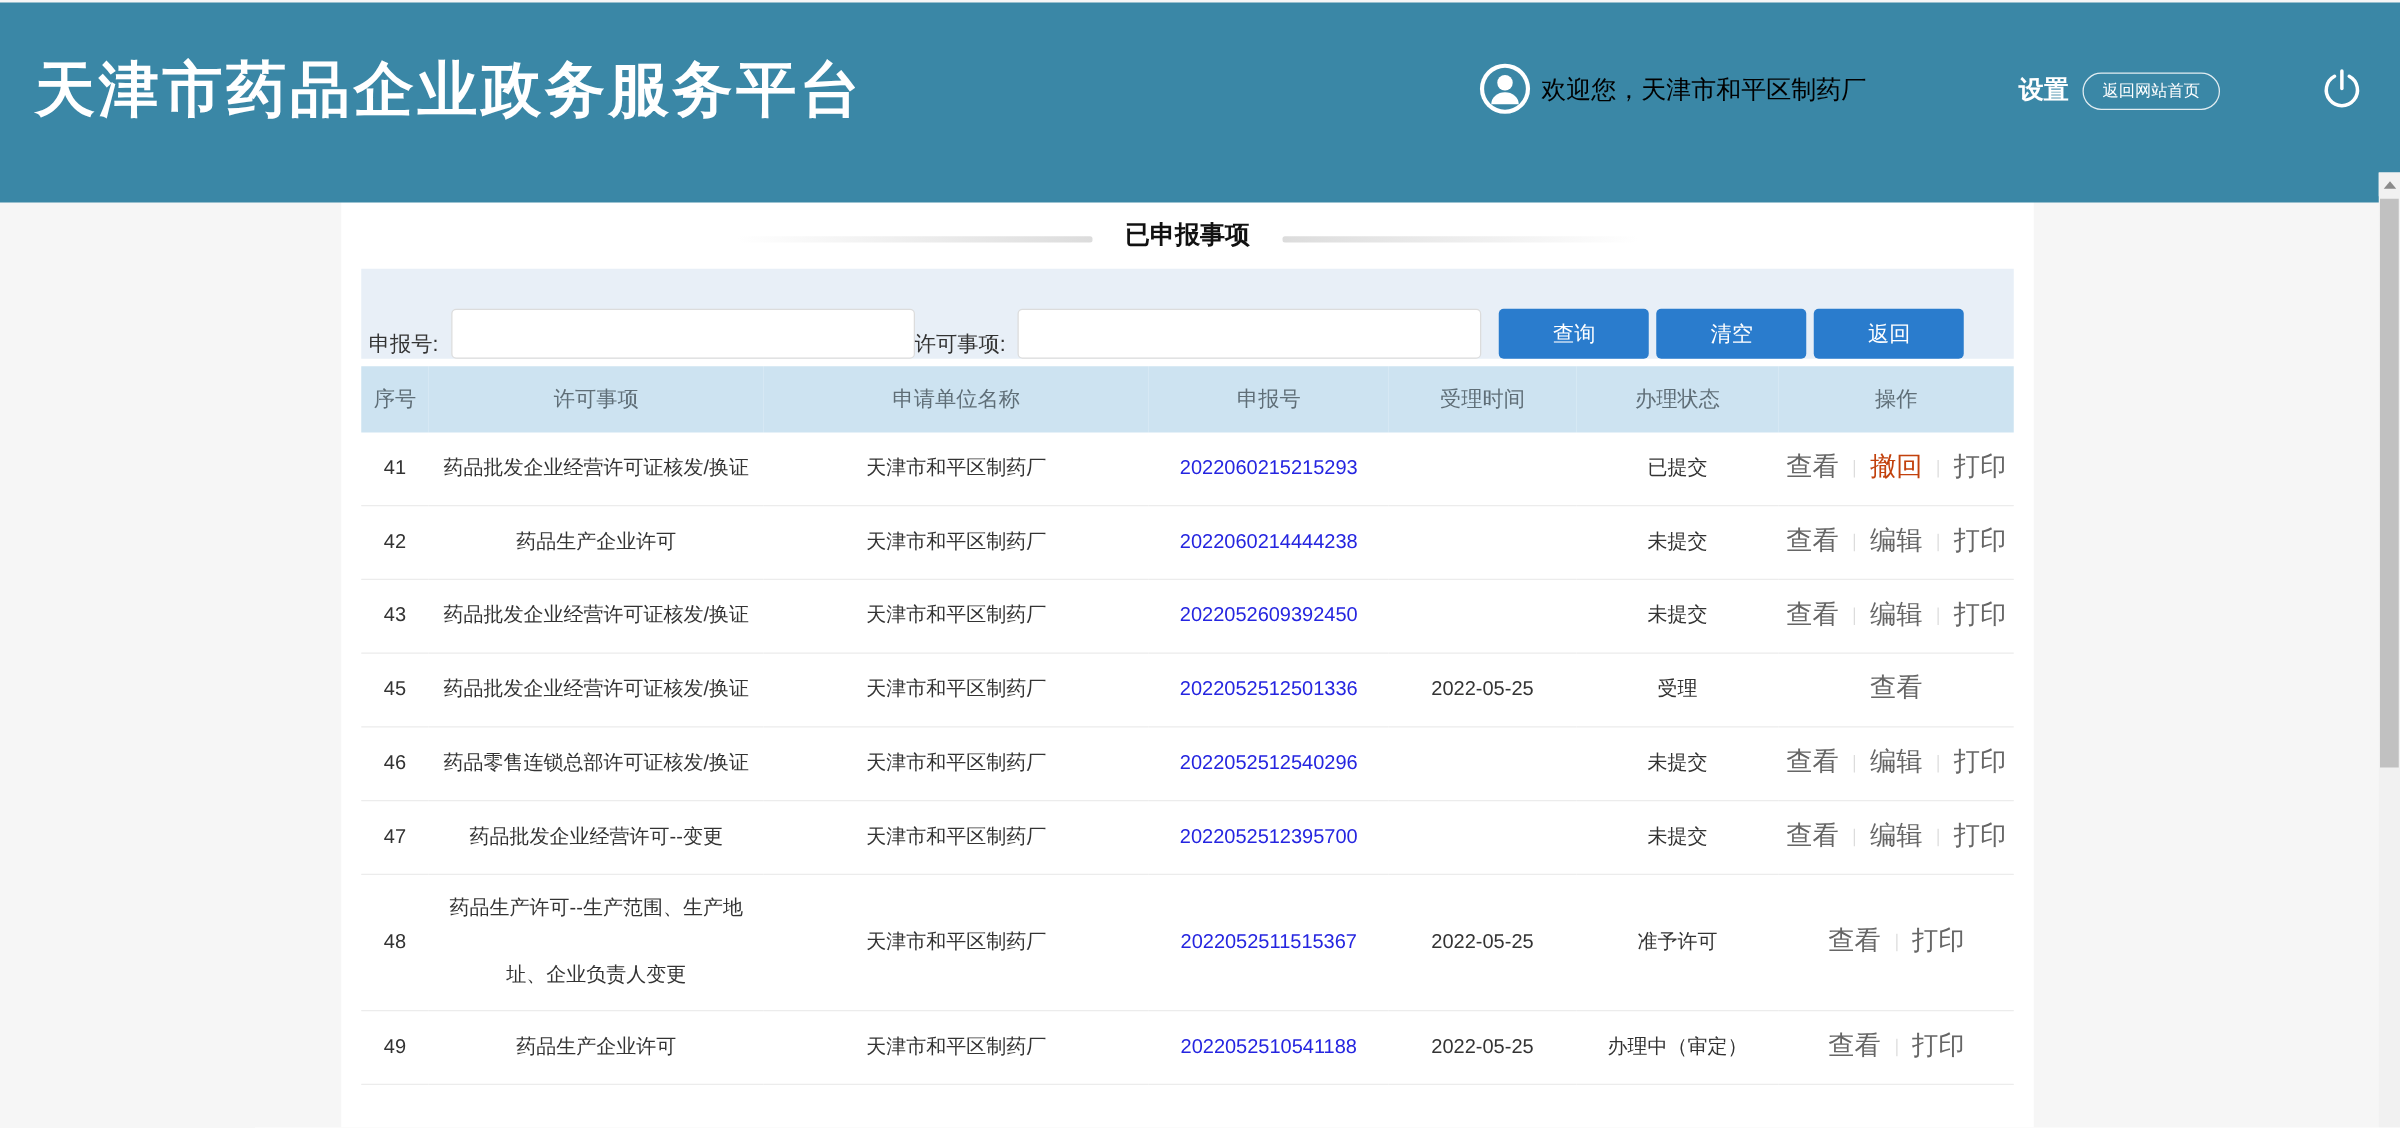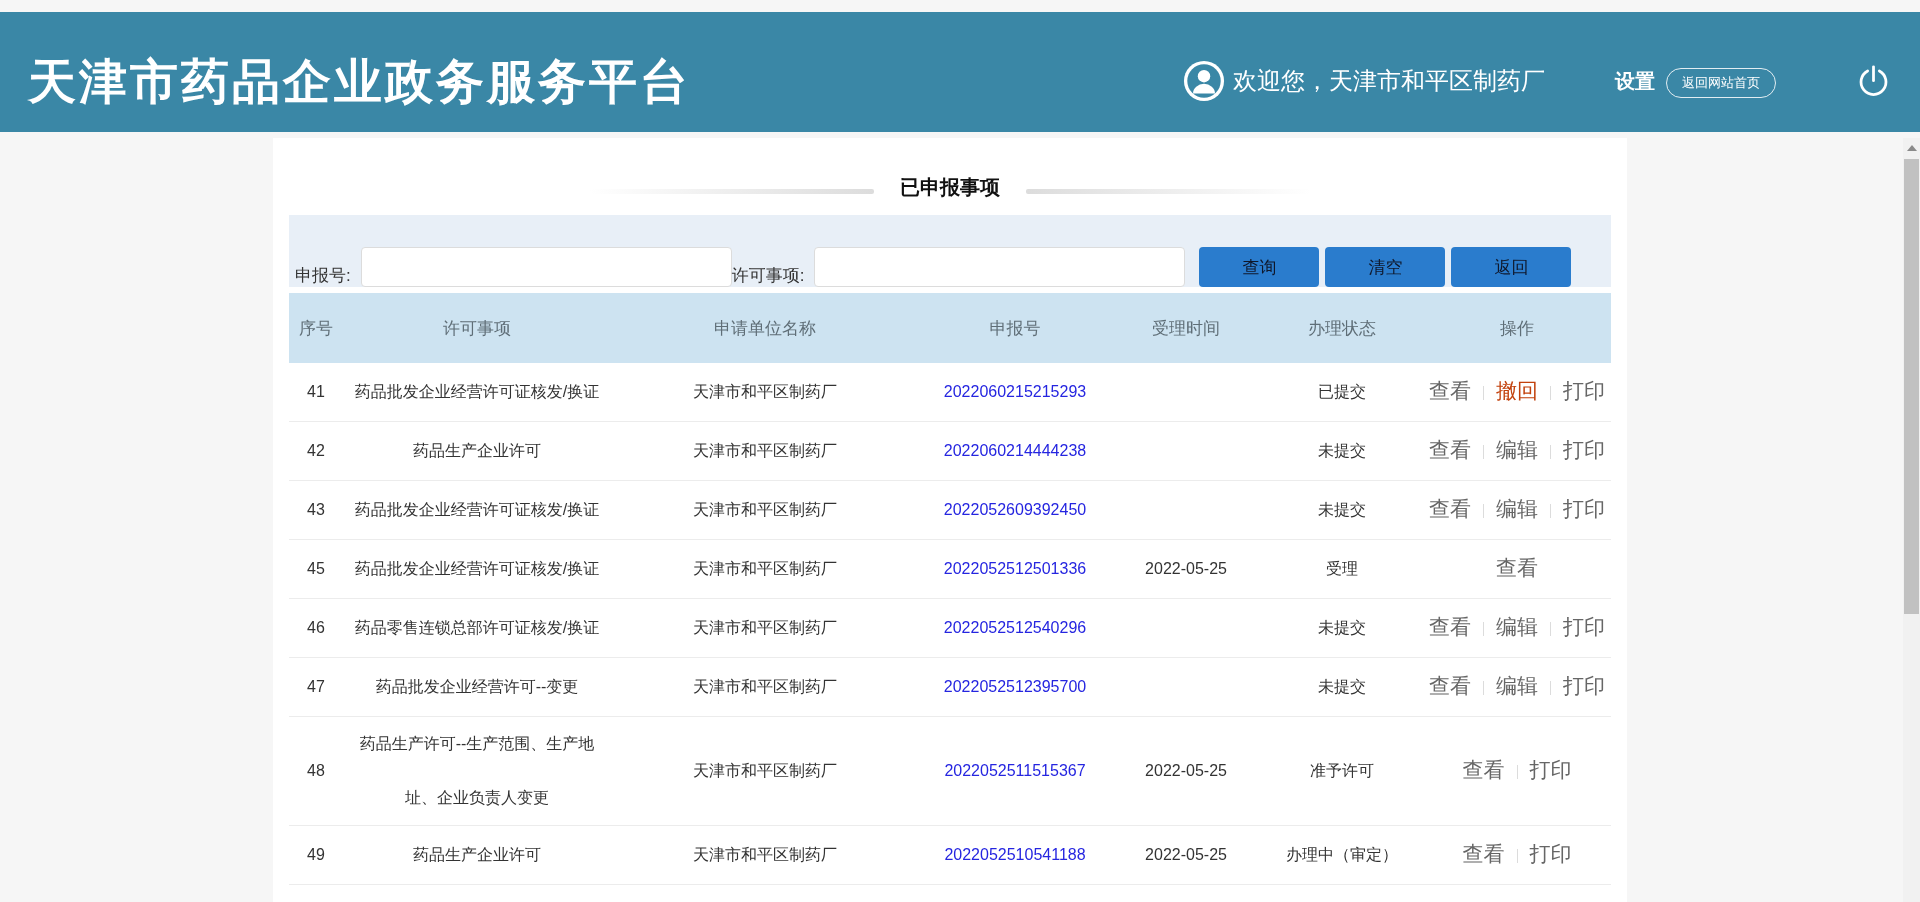--- a/index.html
+++ b/index.html
@@ -1,25 +1,25 @@
 <!DOCTYPE html>
 <html><head>
 <meta charset="utf-8">
 <style>
   * { margin:0; padding:0; box-sizing:border-box; }
   html,body { width:1920px; height:902px; overflow:hidden; }
   body { font-family:"Liberation Sans","DejaVu Sans",sans-serif; background:#f6f6f6; }
   #app { position:relative; width:1920px; height:902px; overflow:hidden; }
 
   
-  .topbar { position:absolute; left:0; top:12px; width:1920px; height:120px; background:#3a87a6; z-index:5; }
+  .topbar { position:absolute; left:0; top:2px; width:1920px; height:160px; background:#3a87a6; z-index:5; }
   .site-title { position:absolute; left:28px; top:38px; color:#ffffff; font-size:48px; font-weight:900; letter-spacing:3px; white-space:nowrap; }
   .user-area { position:absolute; left:1183px; top:47px; height:44px; display:flex; align-items:center; }
   .avatar { width:42px; height:42px; margin-right:8px; }
-  .welcome { color:#ffffff; font-size:24px; white-space:nowrap; }
+  .welcome { color:#000000; font-size:20px; white-space:nowrap; }
   .settings { position:absolute; left:1615px; top:56px; color:#ffffff; font-size:20px; font-weight:bold; cursor:pointer; }
   .home-pill { position:absolute; left:1666px; top:56px; width:110px; height:30px; border:1px solid rgba(255,255,255,.85); border-radius:15px; color:#ffffff; font-size:13px; display:flex; align-items:center; justify-content:center; background:transparent; cursor:pointer; white-space:nowrap; }
   .power { position:absolute; left:1855px; top:51px; width:37px; height:37px; cursor:pointer; }
 
   
   .scrollbar { position:absolute; right:0; top:138px; width:17px; height:764px; background:#f1f1f1; z-index:6; }
   .sb-up { width:17px; height:19px; background:#f1f1f1; display:flex; align-items:center; justify-content:center; }
   .sb-up .tri { width:0; height:0; border-left:5px solid transparent; border-right:5px solid transparent; border-bottom:6px solid #8a8a8a; }
   .sb-thumb { position:absolute; left:1px; top:21px; width:15px; height:455px; background:#c1c1c1; }
 
@@ -30,29 +30,29 @@
   .section-title { font-size:20px; font-weight:bold; color:#111; margin:0 26px; white-space:nowrap; }
   .deco-line { width:285px; height:5px; border-radius:2px; margin-bottom:7px; }
   .deco-left  { background:linear-gradient(to left,  #dcdcdc, rgba(220,220,220,0)); }
   .deco-right { background:linear-gradient(to right, #dcdcdc, rgba(220,220,220,0)); }
 
   
   .search-band { margin:0 16px 6px 16px; height:72px; background:#e8eff7; display:flex; align-items:flex-end; padding:0 0 0 6px; }
   .search-label { font-size:17px; color:#333; white-space:nowrap; }
   .search-input { width:371px; height:40px; background:#ffffff; border:1px solid #dcdcdc; border-radius:4px; margin-left:10px; padding:0 10px; font-size:16px; color:#333; outline:none; }
   .lbl2 { margin-left:0; }
-  .btn { width:120px; height:40px; background:#2a7ccd; color:#0f172a; font-size:17px; border:none; border-radius:4px; cursor:pointer; white-space:nowrap; }
+  .btn { width:120px; height:40px; background:#2a7ccd; color:#ffffff; font-size:17px; border:none; border-radius:4px; cursor:pointer; white-space:nowrap; }
   .btn-query { margin-left:14px; }
   .btn-clear { margin-left:6px;margin-top:22px; }
   .btn-back  { margin-left:6px; }
 
   
   .tbl-wrap { margin:0 16px; }
   table { width:1322px; border-collapse:collapse; table-layout:fixed; }
-  thead th { height:70px; background:#cde3f1; color:#5f6e77; font-size:17px; font-weight:normal; text-align:center; }
+  thead th { height:53px; background:#cde3f1; color:#5f6e77; font-size:17px; font-weight:normal; text-align:center; }
   tbody td { text-align:center; font-size:16px; color:#333; line-height:56px; border-bottom:1px solid #ececec; padding:0 4px; vertical-align:middle; }
   td.c-item { line-height:54px; }
   td.c-serial a { color:#2525e0; text-decoration:none; cursor:pointer; }
   .act-link { color:#666; font-size:21px; text-decoration:none; cursor:pointer; }
   .act-link.danger { color:#c2410c; }
   .act-sep { display:inline-block; width:0; height:14px; border-left:1px solid #dcdcdc; margin:0 12px; vertical-align:-2px; }
 </style>
 </head>
 <body>
 

